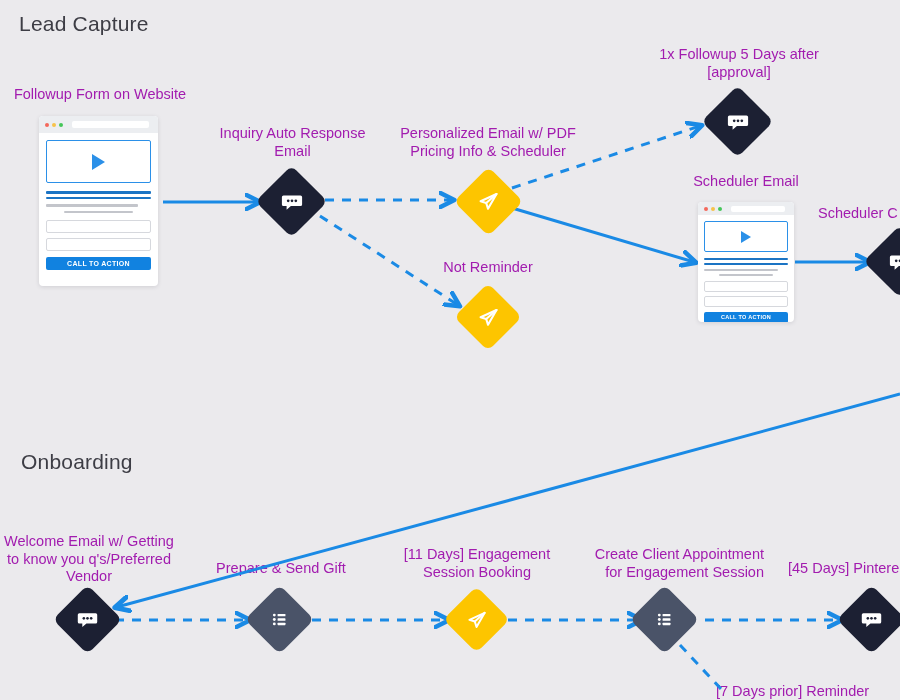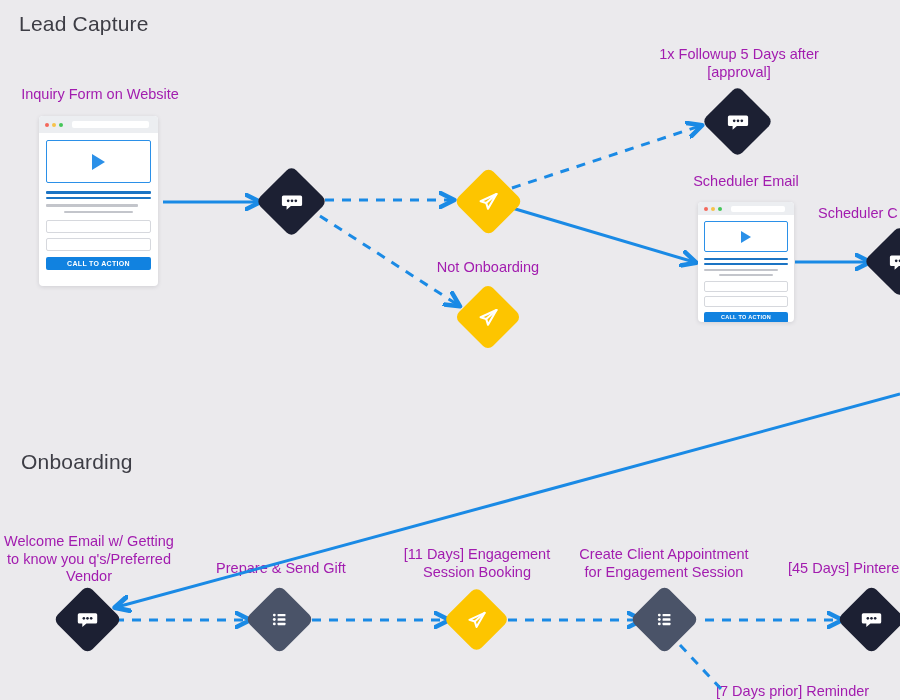--- a/index.html
+++ b/index.html
@@ -210,21 +210,21 @@
 
     <g>
       <line x1="680" y1="645" x2="722" y2="690" stroke="#1a8ae5" stroke-width="3" stroke-dasharray="9 8"></line>
     </g>
   </svg>
 
   <div class="section-heading" style="left:19px; top:12px;">Lead Capture</div>
 
   <div class="section-heading" style="left:21px; top:450px;">Onboarding</div>
 
-  <div class="node-label" style="left:0px; top:86px; width:200px;">Inquiry Form on Website</div>
+  <div class="node-label" style="left:0px; top:86px; width:200px;">Followup Form on Website</div>
 
   <div class="browser z-top" style="left:39px; top:116px; width:119px; height:170px;">
     <div class="titlebar" style="height:17px;">
       <span class="dot dot-r"></span>
       <span class="dot dot-y"></span>
       <span class="dot dot-g"></span>
       <span class="urlbar"></span>
     </div>
     <div class="body">
       <div class="video" style="height:41px;">
@@ -233,33 +233,37 @@
       <div class="bar-blue" style="height:2.5px; margin-top:8px;"></div>
       <div class="bar-blue" style="height:2.5px; margin-top:3px;"></div>
       <div class="bar-gray" style="height:2.5px; margin-top:5px; width:88%;"></div>
       <div class="bar-gray" style="height:2.5px; margin-top:4px; width:66%; align-self:center;"></div>
       <div class="field" style="height:11px; margin-top:7px;"></div>
       <div class="field" style="height:11px; margin-top:5px;"></div>
       <div class="cta" style="height:13px; margin-top:6px; font-size:7px;">CALL TO ACTION</div>
     </div>
   </div>
 
+  <div class="node-label" style="left:210px; top:125px; width:165px;">Inquiry Auto Response
+Email</div>
 
   <div class="diamond d-dark z-top" style="left:266px; top:176px; width:51px; height:51px;">
     <span class="shape"></span>
     <span class="glyph">
       <svg width="26" height="26" viewBox="0 0 26 26">
         <path d="M4.5,6.5 h17 a1.6,1.6 0 0 1 1.6,1.6 v7.4 a1.6,1.6 0 0 1 -1.6,1.6 h-9.6 l-4.3,3.6 v-3.6 h-3.1 a1.6,1.6 0 0 1 -1.6,-1.6 v-7.4 a1.6,1.6 0 0 1 1.6,-1.6 z" fill="#ffffff"></path>
         <circle cx="9.2" cy="11.8" r="1.35" fill="#1c2033"></circle>
         <circle cx="13.0" cy="11.8" r="1.35" fill="#1c2033"></circle>
         <circle cx="16.8" cy="11.8" r="1.35" fill="#1c2033"></circle>
       </svg>
     </span>
   </div>
 
+  <div class="node-label" style="left:392px; top:125px; width:192px;">Personalized Email w/ PDF
+Pricing Info &amp; Scheduler</div>
 
   <div class="diamond d-gold z-top" style="left:464px; top:177px; width:49px; height:49px;">
     <span class="shape"></span>
     <span class="glyph">
       <svg width="25" height="25" viewBox="0 0 25 25">
         <path d="M20.5,5.0 L4.6,12.3 L10.2,14.0 L12.0,19.8 Z" fill="none" stroke="#ffffff" stroke-width="2.1" stroke-linejoin="round" stroke-linecap="round"></path>
         <path d="M10.2,14.0 L20.5,5.0" fill="none" stroke="#ffffff" stroke-width="2.1" stroke-linecap="round"></path>
       </svg>
     </span>
   </div>
@@ -272,21 +276,21 @@
     <span class="glyph">
       <svg width="26" height="26" viewBox="0 0 26 26">
         <path d="M4.5,6.5 h17 a1.6,1.6 0 0 1 1.6,1.6 v7.4 a1.6,1.6 0 0 1 -1.6,1.6 h-9.6 l-4.3,3.6 v-3.6 h-3.1 a1.6,1.6 0 0 1 -1.6,-1.6 v-7.4 a1.6,1.6 0 0 1 1.6,-1.6 z" fill="#ffffff"></path>
         <circle cx="9.2" cy="11.8" r="1.35" fill="#1c2033"></circle>
         <circle cx="13.0" cy="11.8" r="1.35" fill="#1c2033"></circle>
         <circle cx="16.8" cy="11.8" r="1.35" fill="#1c2033"></circle>
       </svg>
     </span>
   </div>
 
-  <div class="node-label" style="left:418px; top:259px; width:140px;">Not Onboarding</div>
+  <div class="node-label" style="left:418px; top:259px; width:140px;">Not Reminder</div>
 
   <div class="diamond d-gold z-top" style="left:464px; top:293px; width:48px; height:48px;">
     <span class="shape"></span>
     <span class="glyph">
       <svg width="25" height="25" viewBox="0 0 25 25">
         <path d="M20.5,5.0 L4.6,12.3 L10.2,14.0 L12.0,19.8 Z" fill="none" stroke="#ffffff" stroke-width="2.1" stroke-linejoin="round" stroke-linecap="round"></path>
         <path d="M10.2,14.0 L20.5,5.0" fill="none" stroke="#ffffff" stroke-width="2.1" stroke-linecap="round"></path>
       </svg>
     </span>
   </div>
@@ -366,21 +370,21 @@
   <div class="diamond d-gold z-top" style="left:453px; top:596px; width:47px; height:47px;">
     <span class="shape"></span>
     <span class="glyph">
       <svg width="24" height="24" viewBox="0 0 25 25">
         <path d="M20.5,5.0 L4.6,12.3 L10.2,14.0 L12.0,19.8 Z" fill="none" stroke="#ffffff" stroke-width="2.1" stroke-linejoin="round" stroke-linecap="round"></path>
         <path d="M10.2,14.0 L20.5,5.0" fill="none" stroke="#ffffff" stroke-width="2.1" stroke-linecap="round"></path>
       </svg>
     </span>
   </div>
 
-  <div class="node-label" style="left:564px; top:546px; width:200px;">Create Client Appointment
+  <div class="node-label" style="left:564px; top:546px; width:200px;text-align:right;">Create Client Appointment
 for Engagement Session</div>
 
   <div class="diamond d-slate z-top" style="left:640px; top:595px; width:49px; height:49px;">
     <span class="shape"></span>
     <span class="glyph">
       <svg width="25" height="25" viewBox="0 0 26 26">
         <circle cx="7.6" cy="8.4" r="1.5" fill="#ffffff"></circle>
         <rect x="11.0" y="7.2" width="8.2" height="2.5" rx="0.6" fill="#ffffff"></rect>
         <circle cx="7.6" cy="13.0" r="1.5" fill="#ffffff"></circle>
         <rect x="11.0" y="11.8" width="8.2" height="2.5" rx="0.6" fill="#ffffff"></rect>

